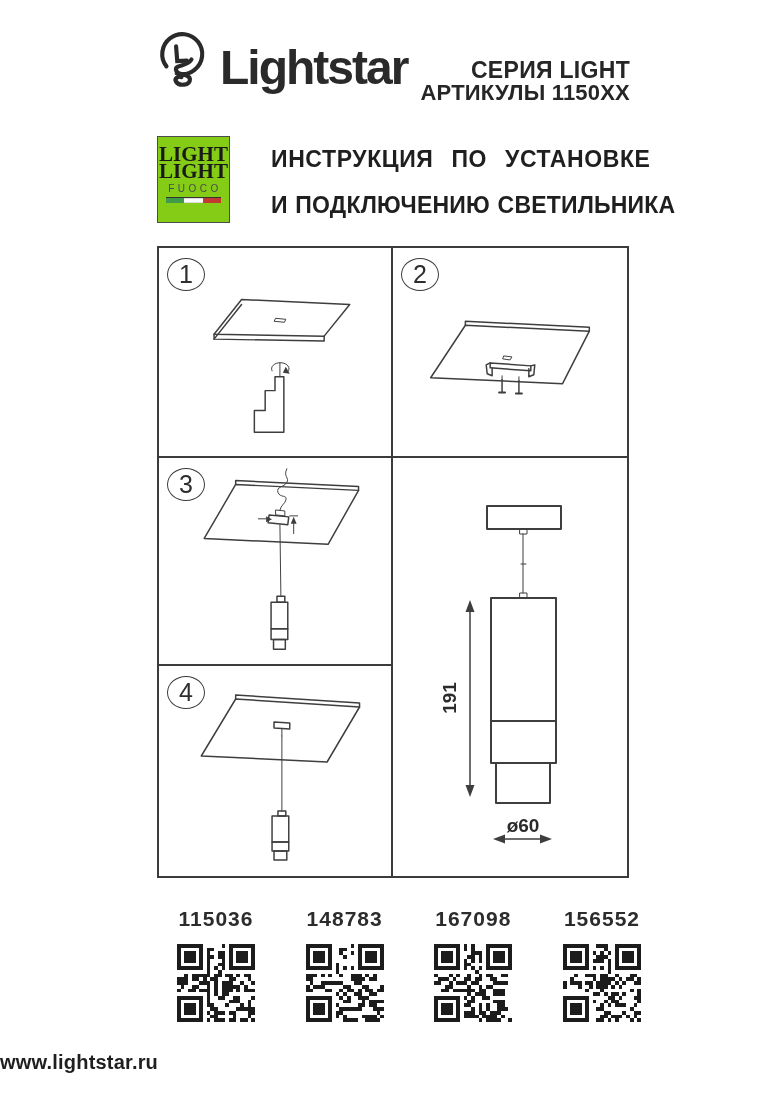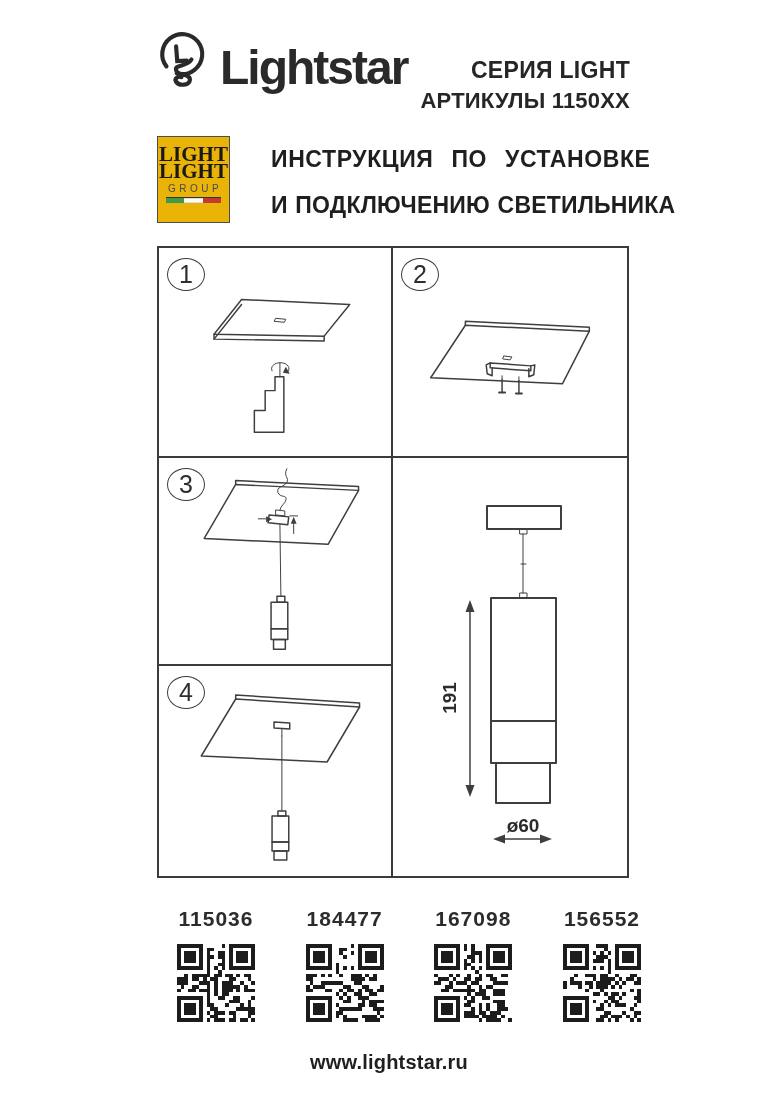--- a/index.html
+++ b/index.html
@@ -8,25 +8,25 @@
     font-family:"Liberation Sans",sans-serif;color:#242424;overflow:hidden;
   }
   
   .logo-icon{position:absolute;left:150px;top:31px;width:66px;height:80px;}
   .brand-name{
     position:absolute;left:220px;top:40px;font-size:48px;font-weight:bold;
     letter-spacing:-2px;color:#2a2a2a;font-family:"Liberation Sans",sans-serif;
   }
   .series{position:absolute;right:148px;top:59px;text-align:right;line-height:1;}
   .series-line1{font-size:23px;font-weight:bold;color:#262626;letter-spacing:0.3px;}
-  .series-line2{font-size:22px;font-weight:bold;color:#262626;margin-top:8px;letter-spacing:0.2px;}
+  .series-line2{font-size:22px;font-weight:bold;color:#262626;letter-spacing:0.2px;}
   
   .badge{
     position:absolute;left:157px;top:136px;width:73px;height:87px;
-    border:1.6px solid #4c4c4c;box-sizing:border-box;text-align:center;background:#eab308;
+    border:1.6px solid #4c4c4c;box-sizing:border-box;text-align:center;background:#84cc16;
   }
   .badge-l1,.badge-l2{
     font-family:"Liberation Serif",serif;font-weight:bold;font-size:21px;
     line-height:17px;color:#191919;letter-spacing:0px;
   }
   .badge-l1{margin-top:9px;}
   .badge-l3{font-size:10px;letter-spacing:3.5px;color:#4a4a4a;margin-top:3px;text-indent:3px;}
   .flag{width:55px;height:7px;margin:3px auto 0;border-top:1.6px solid #333;display:flex;}
   .flag span{flex:1;height:5px;display:block;}
   .flag .g{background:#3f9b49;}
@@ -63,21 +63,21 @@
   .articles{
     position:absolute;left:173px;top:907px;width:472px;
     display:flex;justify-content:space-between;
   }
   .article{width:86px;text-align:center;}
   .article-code{font-size:21px;font-weight:bold;letter-spacing:1px;color:#2c2c2c;line-height:24px;}
   .qr{width:78px;height:78px;margin:13px auto 0;}
   .qr svg{width:78px;height:78px;shape-rendering:crispEdges;display:block;}
   .qr rect{fill:#1c1c1c;}
   
-  .footer{position:absolute;left:0;top:1051px;width:778px;text-align:center;}
+  .footer{position:absolute;left:0;top:1051px;width:778px;text-align:left;}
   .website{font-size:20px;font-weight:bold;color:#1f1f1f;letter-spacing:0.2px;}
 </style>
 </head>
 <body>
 
 <div class="page">
 
   <svg class="logo-icon" viewBox="0 0 70 104">
     <g fill="none" stroke="#2a2a2a" stroke-width="5.4" stroke-linecap="round">
       <circle cx="34" cy="30" r="26" stroke-dasharray="146 17" transform="rotate(142 34 30)"></circle>
@@ -87,21 +87,21 @@
   </svg>
   <div class="brand-name">Lightstar</div>
   <div class="series">
     <div class="series-line1">СЕРИЯ LIGHT</div>
     <div class="series-line2">АРТИКУЛЫ 1150XX</div>
   </div>
 
   <div class="badge">
     <div class="badge-l1">LIGHT</div>
     <div class="badge-l2">LIGHT</div>
-    <div class="badge-l3">GROUP</div>
+    <div class="badge-l3">FUOCO</div>
     <div class="flag">
         <span class="g"></span>
         <span class="w"></span>
         <span class="r"></span>
       </div>
   </div>
 
   <div class="doc-title">
     <div class="title-line1">ИНСТРУКЦИЯ ПО УСТАНОВКЕ</div>
     <div class="title-line2">И ПОДКЛЮЧЕНИЮ СВЕТИЛЬНИКА</div>
@@ -429,21 +429,21 @@
             <rect x="12" y="20" width="1" height="1"></rect>
             <rect x="14" y="20" width="1" height="1"></rect>
             <rect x="15" y="20" width="1" height="1"></rect>
             <rect x="17" y="20" width="1" height="1"></rect>
             <rect x="18" y="20" width="1" height="1"></rect>
             <rect x="20" y="20" width="1" height="1"></rect>
           </svg>
         </div>
     </div>
     <div class="article">
-      <div class="article-code">184477</div>
+      <div class="article-code">148783</div>
       <div class="qr">
           <svg viewBox="0 0 21 21">
             <rect x="0" y="0" width="1" height="1"></rect>
             <rect x="1" y="0" width="1" height="1"></rect>
             <rect x="2" y="0" width="1" height="1"></rect>
             <rect x="3" y="0" width="1" height="1"></rect>
             <rect x="4" y="0" width="1" height="1"></rect>
             <rect x="5" y="0" width="1" height="1"></rect>
             <rect x="6" y="0" width="1" height="1"></rect>
             <rect x="12" y="0" width="1" height="1"></rect>

